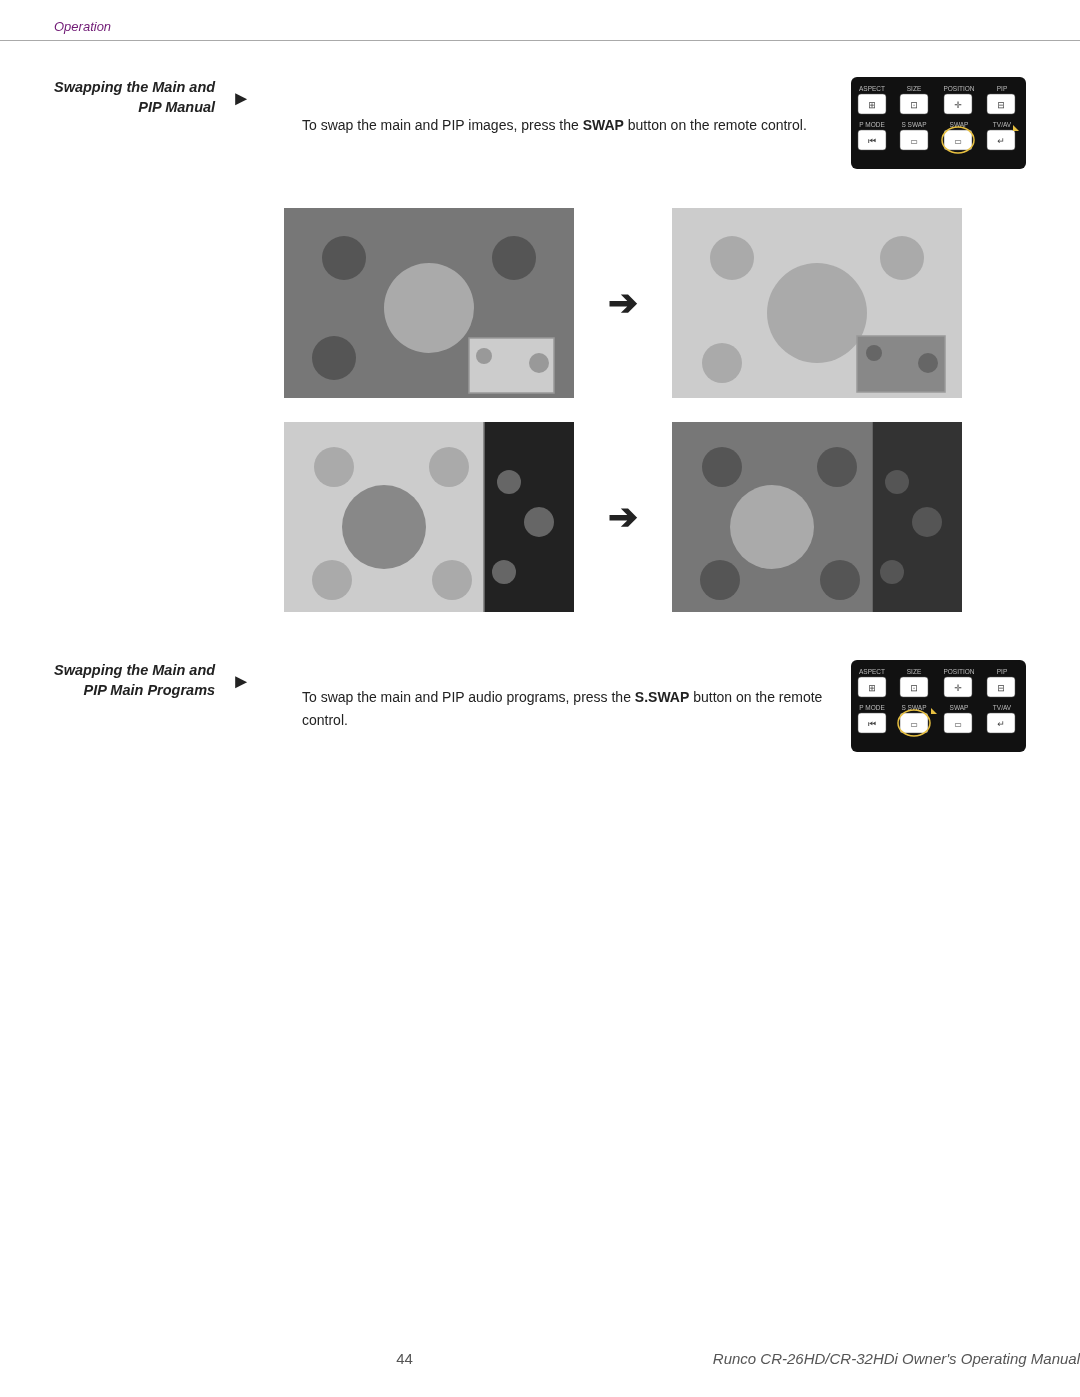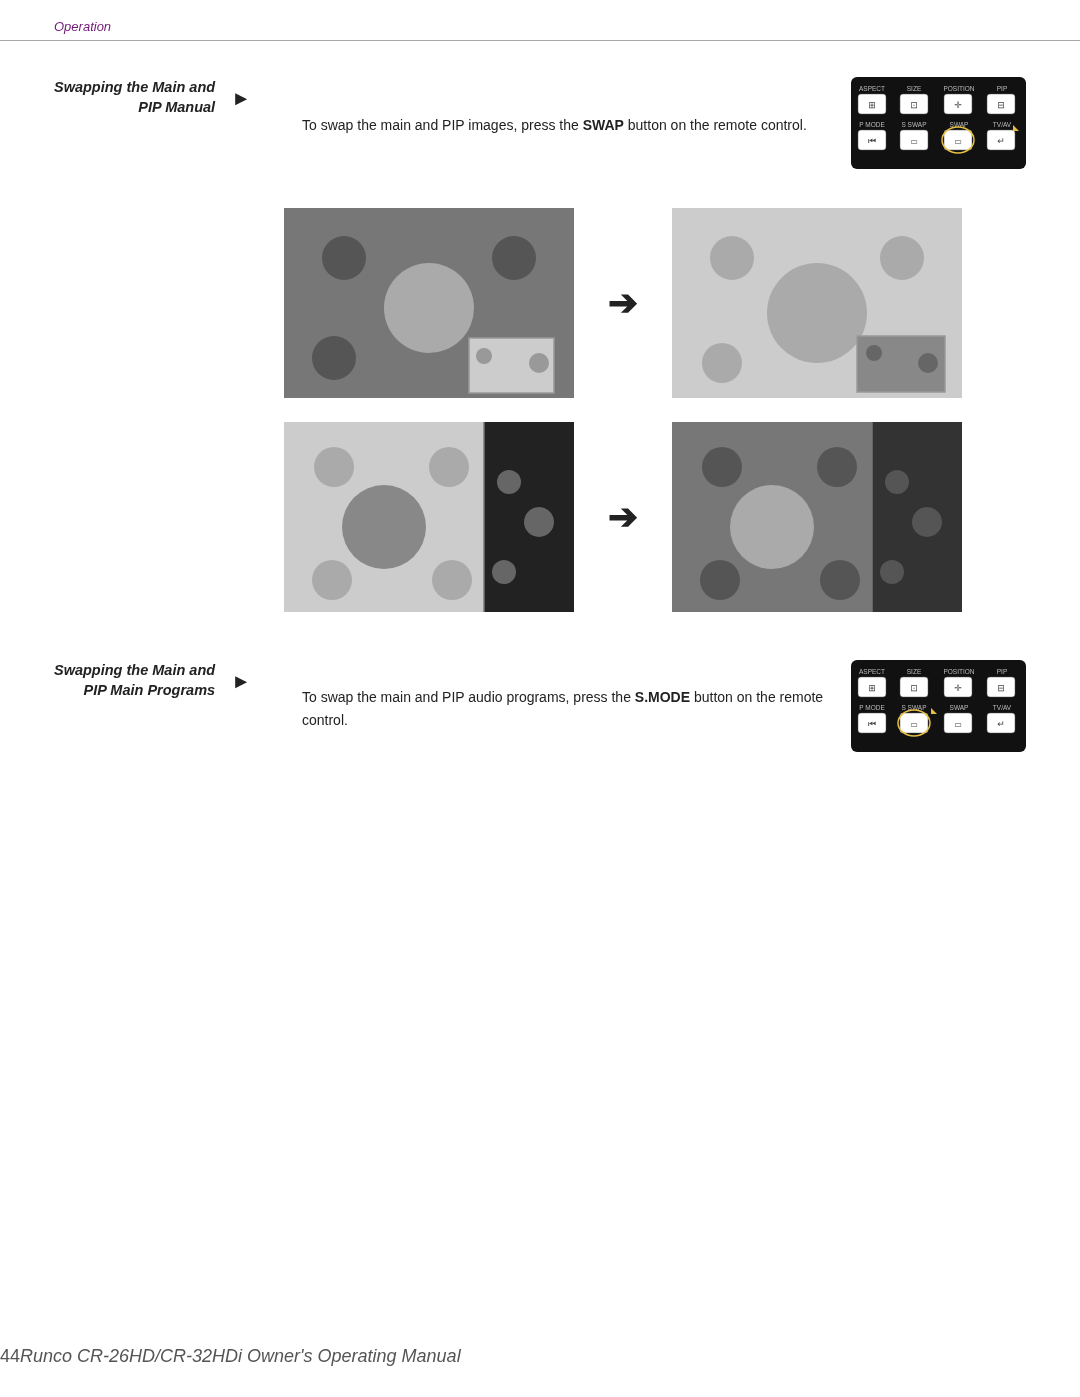--- a/index.html
+++ b/index.html
@@ -96,22 +96,23 @@
       margin: 0 4px;
     }
 
     
     .page-footer {
       position: absolute;
       bottom: 30px;
       left: 0;
       right: 0;
       display: flex;
-      justify-content: flex-start;
-      font-size: 18px;
+      justify-content: flex-end;
+      gap: 300px;
+      font-size: 15px;
       color: #555;
       font-style: italic;
     }
     .footer-left {
       font-style: normal;
     }
   </style>
 </head>
 <body>
 
@@ -260,21 +261,21 @@
   <div class="section-row" style="margin-top: 48px;">
     <div class="section-label">
       <div class="section-label-text">
         <span>Swapping the Main and</span><br>
         <span>PIP Main Programs</span>
       </div>
       <div class="arrow-icon">►</div>
     </div>
     <div class="section-body">
       <div class="section-desc">
-        <span>To swap the main and PIP audio programs, press the </span><strong>S.MODE</strong><span> button on the remote control.</span>
+        <span>To swap the main and PIP audio programs, press the </span><strong>S.SWAP</strong><span> button on the remote control.</span>
       </div>
 
       <div>
         <svg width="175" height="92" viewBox="0 0 175 92">
           <rect width="175" height="92" rx="6" fill="#111"></rect>
           <text x="21" y="14" fill="#bbb" font-size="6.5" font-family="Arial" text-anchor="middle">ASPECT</text>
           <text x="63" y="14" fill="#bbb" font-size="6.5" font-family="Arial" text-anchor="middle">SIZE</text>
           <text x="108" y="14" fill="#bbb" font-size="6.5" font-family="Arial" text-anchor="middle">POSITION</text>
           <text x="151" y="14" fill="#bbb" font-size="6.5" font-family="Arial" text-anchor="middle">PIP</text>
           <rect x="7" y="17" width="28" height="20" rx="3" fill="white" stroke="#555" stroke-width="0.5"></rect>

